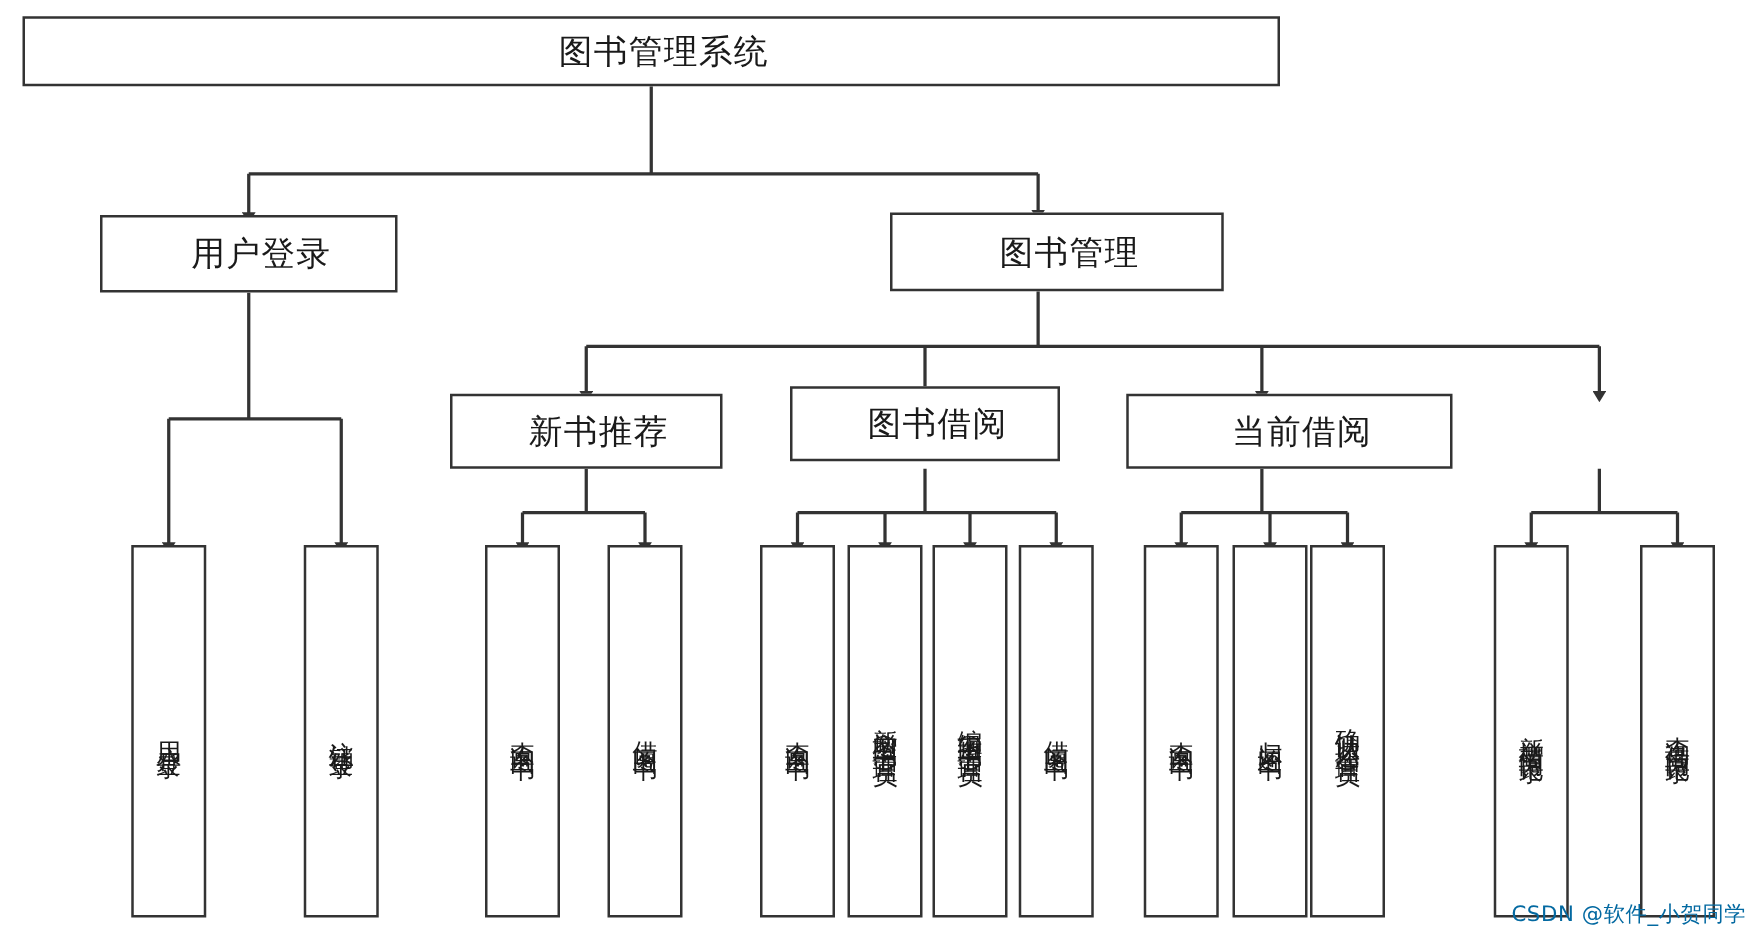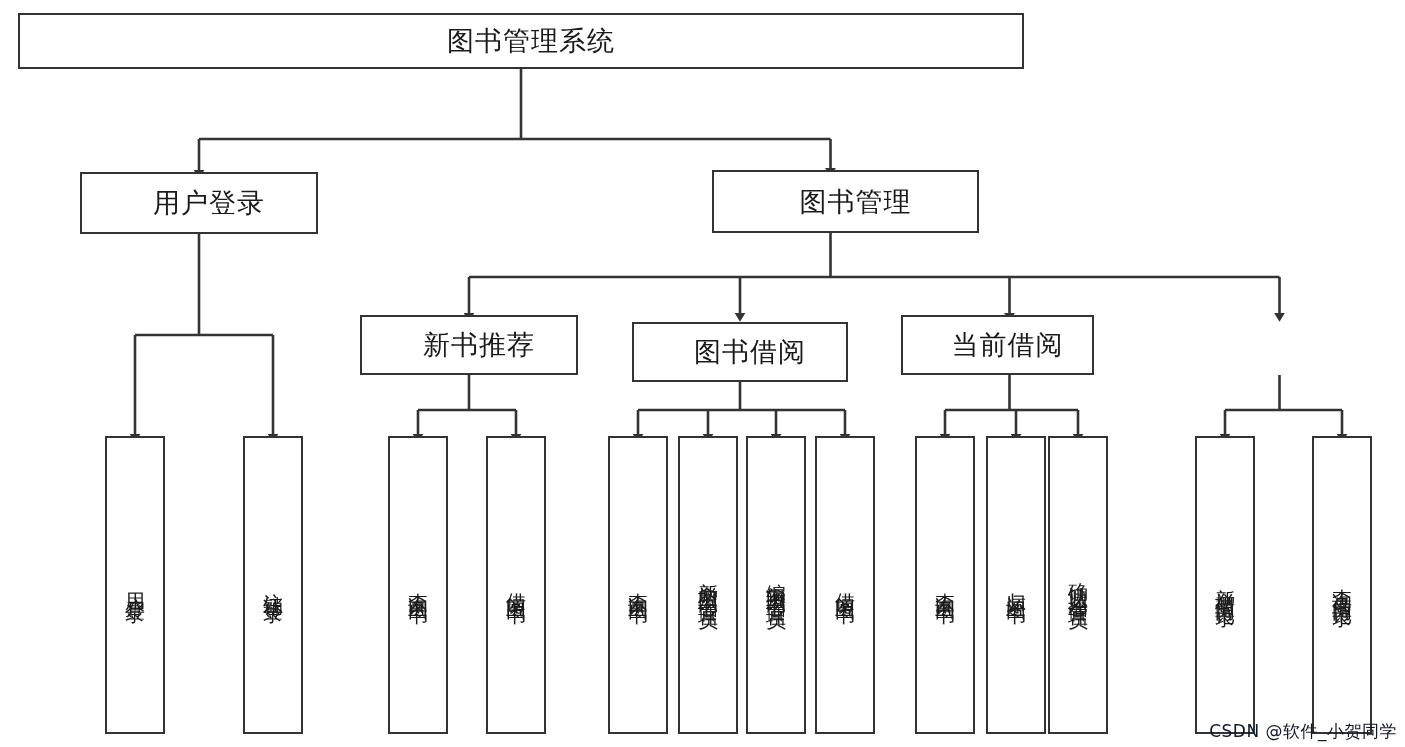--- a/index.html
+++ b/index.html
@@ -6,21 +6,21 @@
   html,body{margin:0;padding:0;background:#ffffff;}
   body{font-family:"DejaVu Sans","Liberation Sans",sans-serif;}
   #canvas{position:relative;width:1405px;height:747px;background:#ffffff;overflow:hidden;}
   #edges{position:absolute;left:0;top:0;width:1405px;height:747px;pointer-events:none;}
   .node{position:absolute;box-sizing:border-box;border:2.5px solid #333333;background:#ffffff;
         display:flex;align-items:center;justify-content:center;color:#1a1a1a;}
   .node.h{font-size:27px;letter-spacing:1px;padding-left:20px;}
   .node.v{writing-mode:vertical-rl;text-orientation:upright;font-size:20px;letter-spacing:4px;
           padding:10px 0;align-items:center;justify-content:center;line-height:1.05;}
   .node.v span{writing-mode:vertical-rl;text-orientation:upright;display:block;text-align:center;}
-  #watermark{position:absolute;right:8px;bottom:4px;font-size:17px;color:#0f172a;
+  #watermark{position:absolute;right:8px;bottom:4px;font-size:17px;color:#0369a1;
              letter-spacing:0.5px;white-space:nowrap;}
 </style>
 </head>
 <body>
 
 <div id="canvas">
 
   <svg id="edges" viewBox="0 0 1405 747">
     <defs>
       <marker id="arw" markerWidth="9" markerHeight="11" refX="1.2" refY="5.5" orient="auto" markerUnits="userSpaceOnUse">
@@ -71,24 +71,24 @@
   <div class="node h" style="left: 80px; top: 172px; width: 238px; height: 62px;">
     <span>用户登录</span>
   </div>
   <div class="node h" style="left: 712px; top: 170px; width: 267px; height: 63px;">
     <span>图书管理</span>
   </div>
 
   <div class="node h" style="left: 360px; top: 315px; width: 218px; height: 60px;">
     <span>新书推荐</span>
   </div>
-  <div class="node h" style="left: 632px; top: 322px; width: 216px; height: 60px;">
+  <div class="node h" style="left: 632px; top: 309px; width: 216px; height: 60px;">
     <span>图书借阅</span>
   </div>
-  <div class="node h" style="left: 901px; top: 315px; width: 193px; height: 60px;">
+  <div class="node h" style="left: 901px; top: 315px; width: 261px; height: 60px;">
     <span>当前借阅</span>
   </div>
 
   <div class="node v" style="left: 105px; top: 436px; width: 60px; height: 298px;">
     <span>用户登录</span>
   </div>
   <div class="node v" style="left: 243px; top: 436px; width: 60px; height: 298px;">
     <span>注销登录</span>
   </div>
   <div class="node v" style="left: 388px; top: 436px; width: 60px; height: 298px;">

